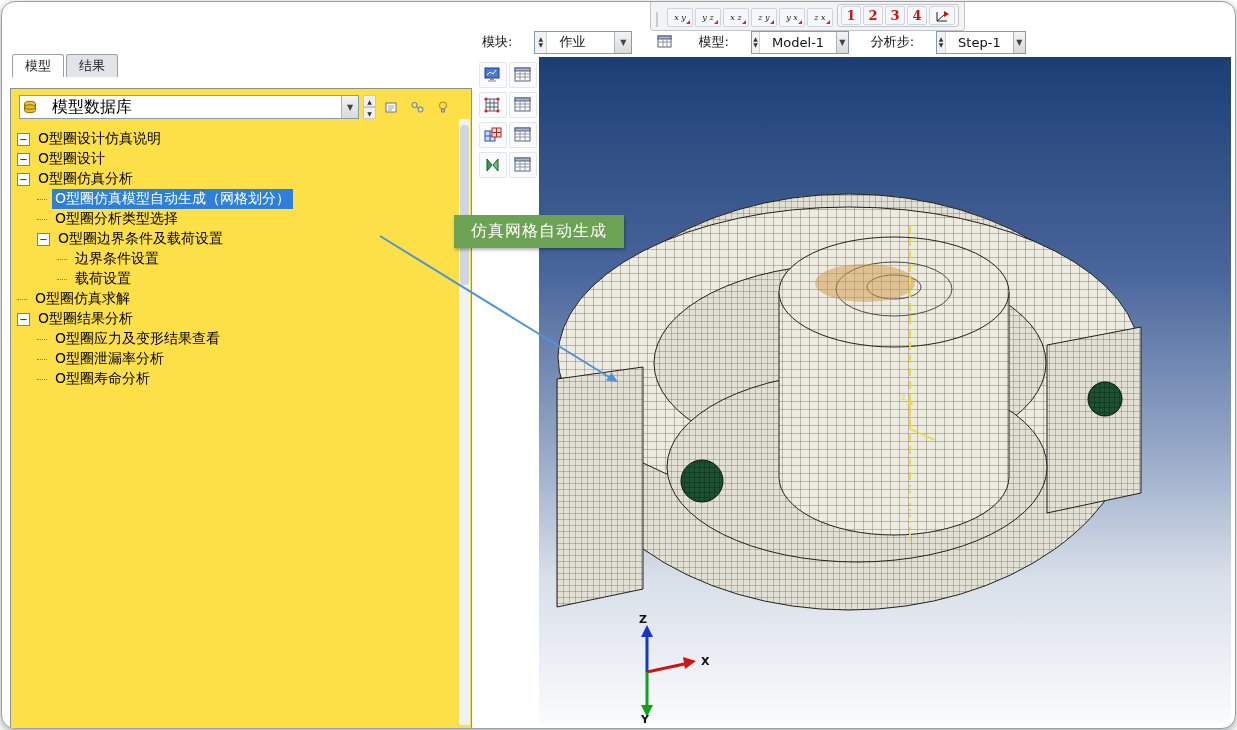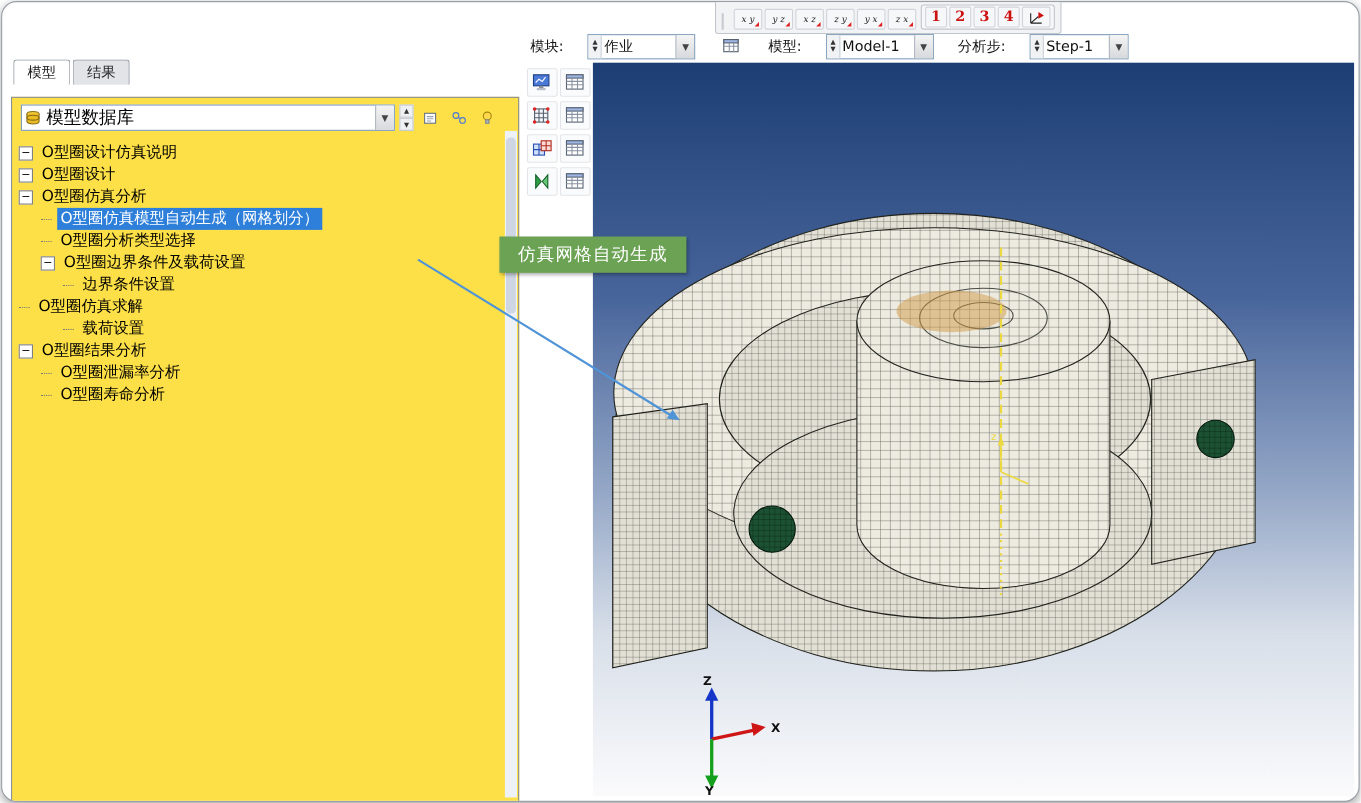--- a/index.html
+++ b/index.html
@@ -29,21 +29,21 @@
 
   
   .context-bar{position:absolute;left:480px;top:28px;height:24px;display:flex;
       align-items:center;gap:22px;font-size:13px;color:#111;}
   .ctx-label{white-space:nowrap;}
   .combo{display:flex;align-items:center;height:21px;border:1px solid #7f9db9;
       background:#fff;}
   .combo .spin{display:flex;flex-direction:column;width:11px;height:100%;
       align-items:center;justify-content:center;font-size:6px;line-height:6px;
       color:#333;border-right:1px solid #ccd3da;background:#f1f2f4;}
-  .combo .txt{padding:0 2px;white-space:nowrap;}
+  .combo .txt{padding:0 12px;white-space:nowrap;}
   .combo .arrow{width:16px;height:100%;margin-left:auto;border-left:1px solid #aab4bd;
       background:linear-gradient(#f4f4f4,#d7d9dc);display:flex;align-items:center;
       justify-content:center;font-size:8px;color:#444;}
   .small-iconbtn{width:20px;height:20px;display:flex;align-items:center;
       justify-content:center;border:1px solid transparent;}
 
   
   .left-panel{position:absolute;left:8px;top:52px;width:462px;height:688px;}
   .tabs{display:flex;gap:2px;margin-left:2px;position:relative;z-index:2;}
   .tab{height:22px;padding:0 12px;font-size:13px;display:flex;align-items:center;
@@ -225,33 +225,38 @@
             <span style="display: inline-block; width: 20px;"></span>
             <span class="expander box">−</span>
             <span class="tree-label">O型圈边界条件及载荷设置</span>
           </div>
           <div class="tree-row">
             <span style="display: inline-block; width: 40px;"></span>
             <span class="expander dash"></span>
             <span class="tree-label">边界条件设置</span>
           </div>
           <div class="tree-row">
+            <span style="display: inline-block; width: 40px;"></span>
+            <span class="expander dash"></span>
+            <span class="tree-label">载荷设置</span>
+          </div>
+          <div class="tree-row">
             <span style="display: inline-block; width: 0px;"></span>
             <span class="expander dash"></span>
             <span class="tree-label">O型圈仿真求解</span>
-          </div>
-          <div class="tree-row">
-            <span style="display: inline-block; width: 40px;"></span>
-            <span class="expander dash"></span>
-            <span class="tree-label">载荷设置</span>
           </div>
           <div class="tree-row">
             <span style="display: inline-block; width: 0px;"></span>
             <span class="expander box">−</span>
             <span class="tree-label">O型圈结果分析</span>
+          </div>
+          <div class="tree-row">
+            <span style="display: inline-block; width: 20px;"></span>
+            <span class="expander dash"></span>
+            <span class="tree-label">O型圈应力及变形结果查看</span>
           </div>
           <div class="tree-row">
             <span style="display: inline-block; width: 20px;"></span>
             <span class="expander dash"></span>
             <span class="tree-label">O型圈泄漏率分析</span>
           </div>
           <div class="tree-row">
             <span style="display: inline-block; width: 20px;"></span>
             <span class="expander dash"></span>
             <span class="tree-label">O型圈寿命分析</span>

